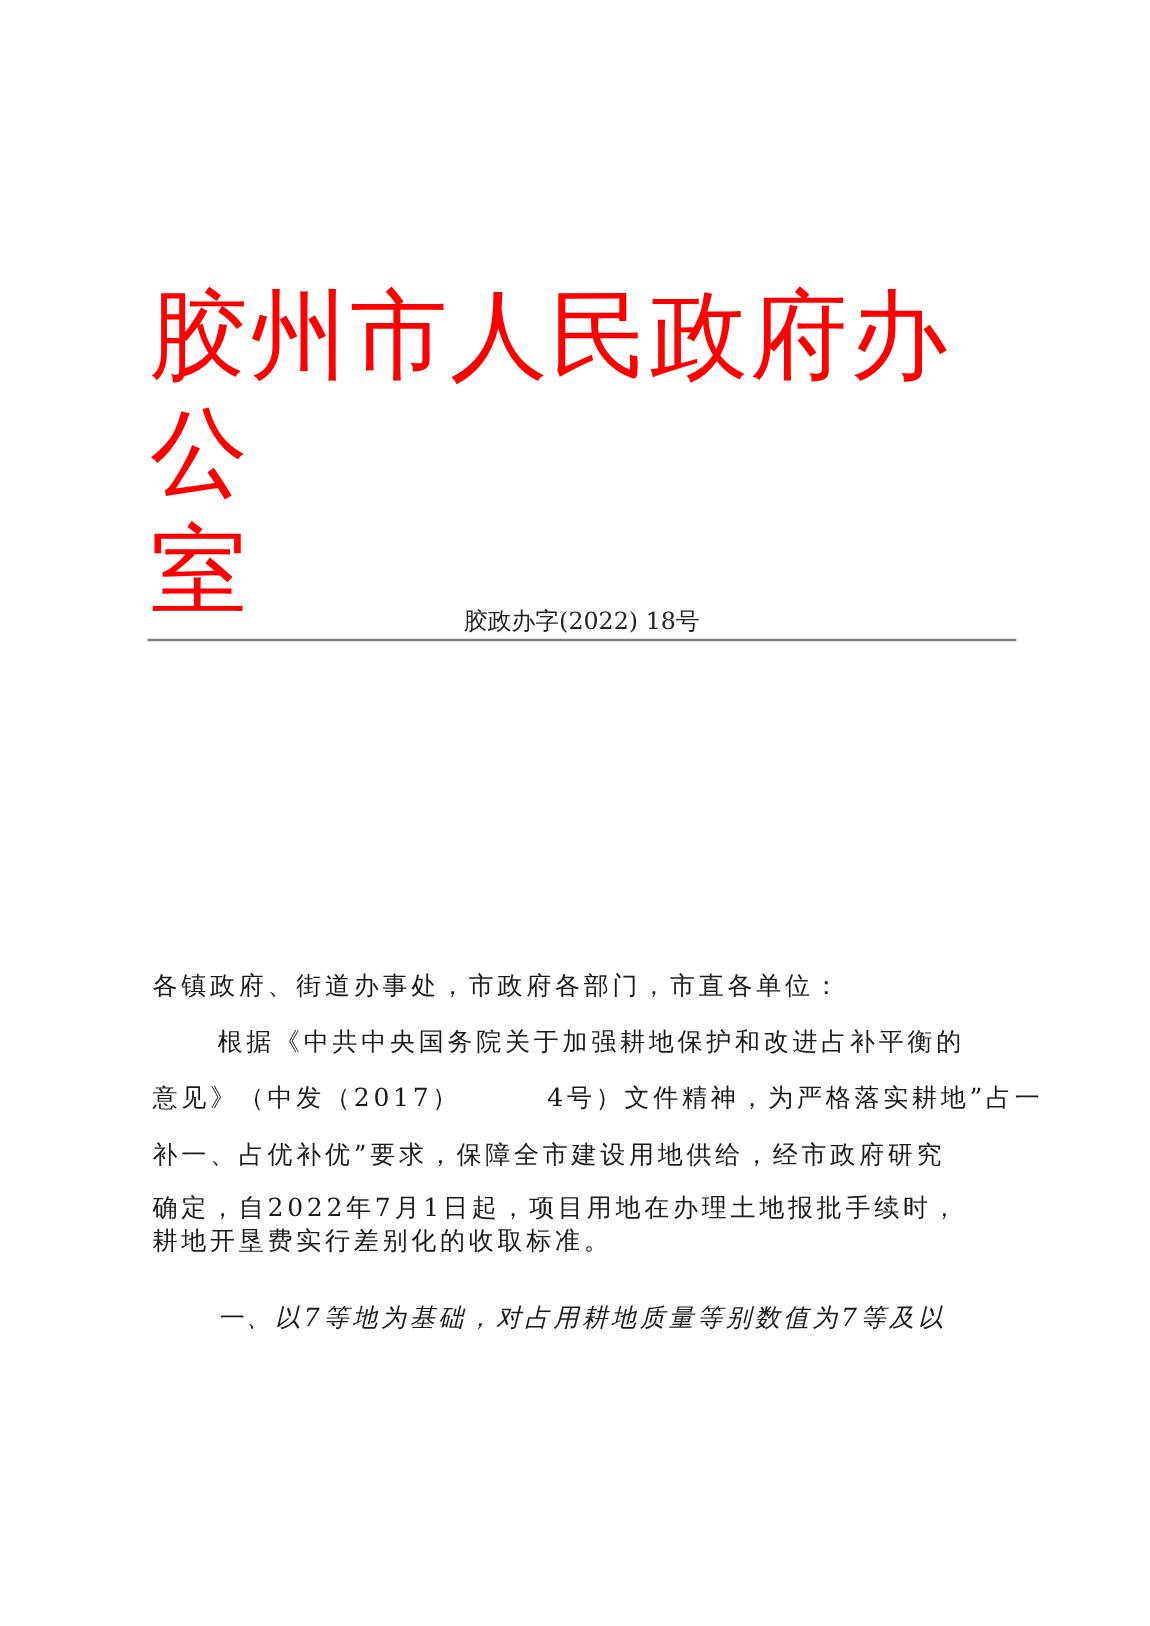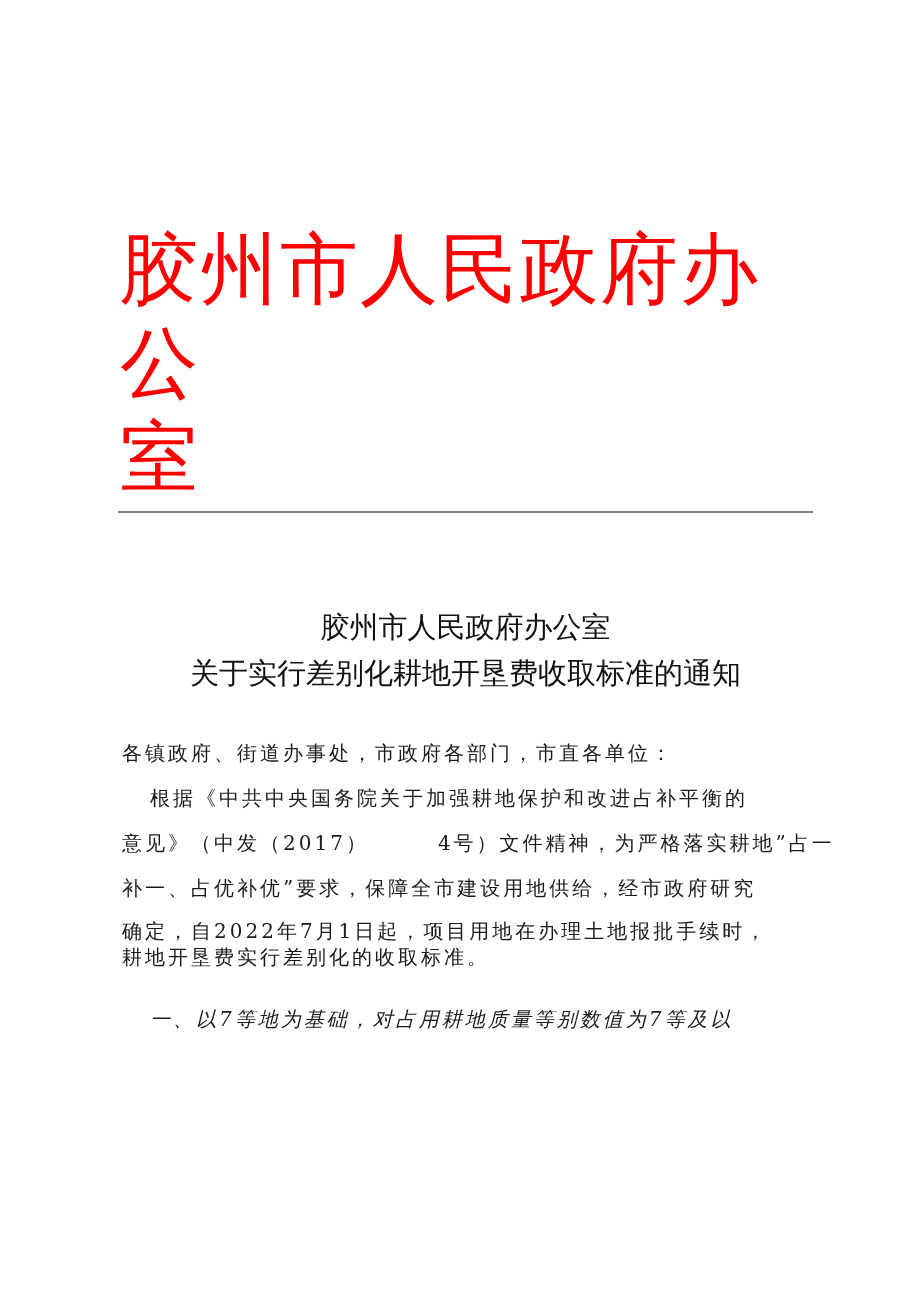--- a/index.html
+++ b/index.html
@@ -71,39 +71,37 @@
       width: 700px;
       font-family: "DejaVu Serif", "Liberation Serif", serif;
       font-size: 20px;
       color: #1a1a1a;
     }
     .line {
       position: absolute;
       left: 0;
       white-space: nowrap;
       letter-spacing: 3px;
+      margin-top: 35px;
     }
-    .indent { left: 28px; }
+    .indent { left: 52px; }
   </style>
 </head>
 <body>
 
 <div class="page">
 
   <div class="masthead">
     <div>胶州市人民政府办公</div>
     <div>室</div>
   </div>
 
+  <div class="doc-number">胶政办字(2022) 18号</div>
   <div class="divider"></div>
 
-  <div class="title">
-    <div>胶州市人民政府办公室</div>
-    <div>关于实行差别化耕地开垦费收取标准的通知</div>
-  </div>
 
   <div class="body-text">
     <div class="line" style="top:0px;">各镇政府、街道办事处，市政府各部门，市直各单位：</div>
     <div class="line indent" style="top:45px;">根据《中共中央国务院关于加强耕地保护和改进占补平衡的</div>
     <div class="line" style="top:90px;text-align:center;">意见》（中发（2017）　　　4号）文件精神，为严格落实耕地”占一</div>
     <div class="line" style="top:135px;">补一、占优补优”要求，保障全市建设用地供给，经市政府研究</div>
     <div class="line" style="top:178px;">确定，自2022年7月1日起，项目用地在办理土地报批手续时，</div>
     <div class="line" style="top:204px;">耕地开垦费实行差别化的收取标准。</div>
     <div class="line indent" style="top:266px;font-style:italic;">一、以7等地为基础，对占用耕地质量等别数值为7等及以</div>
   </div>

